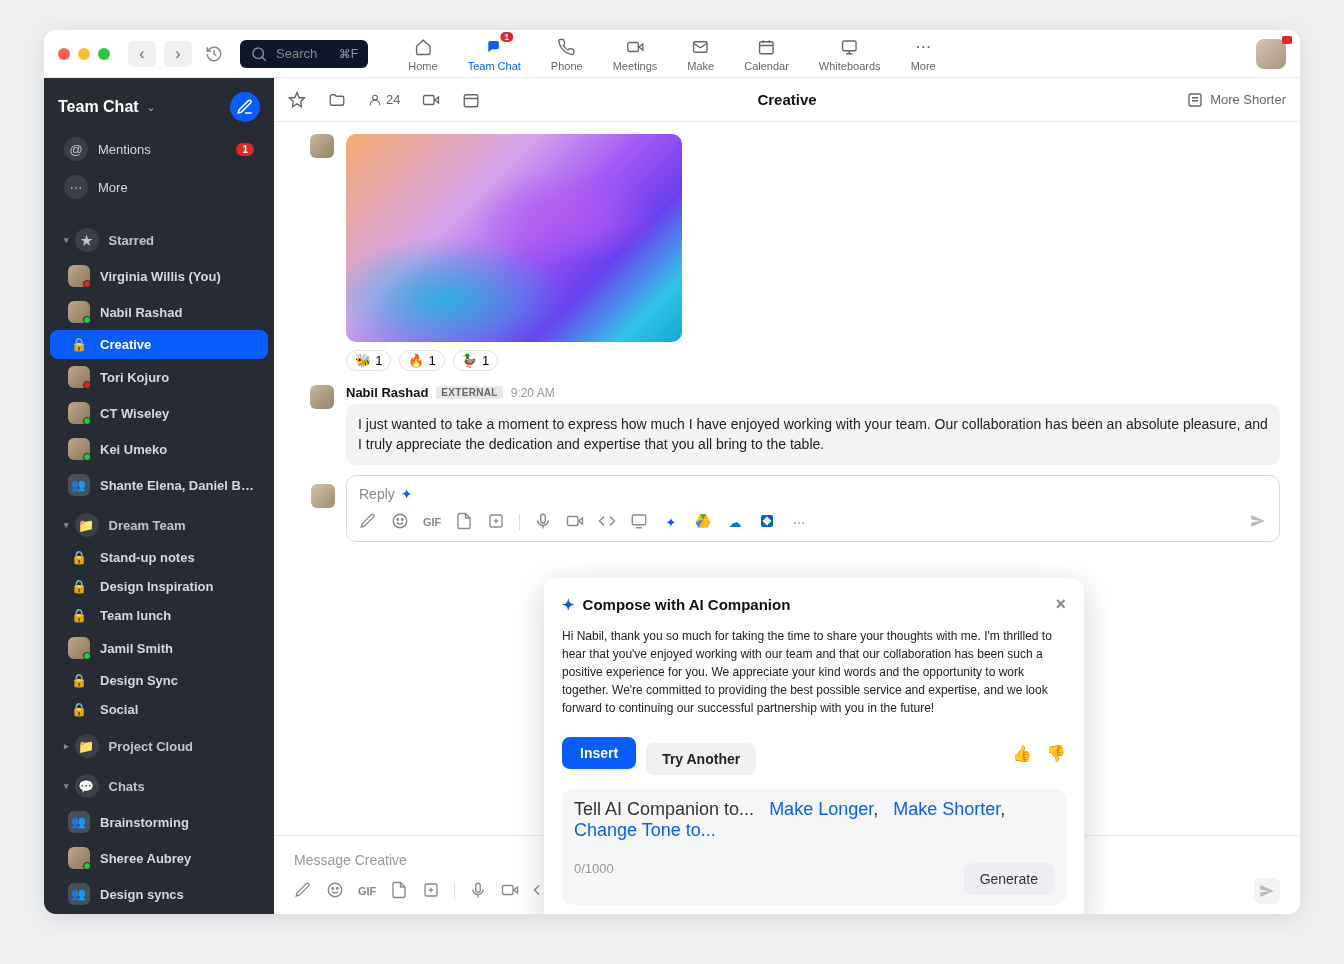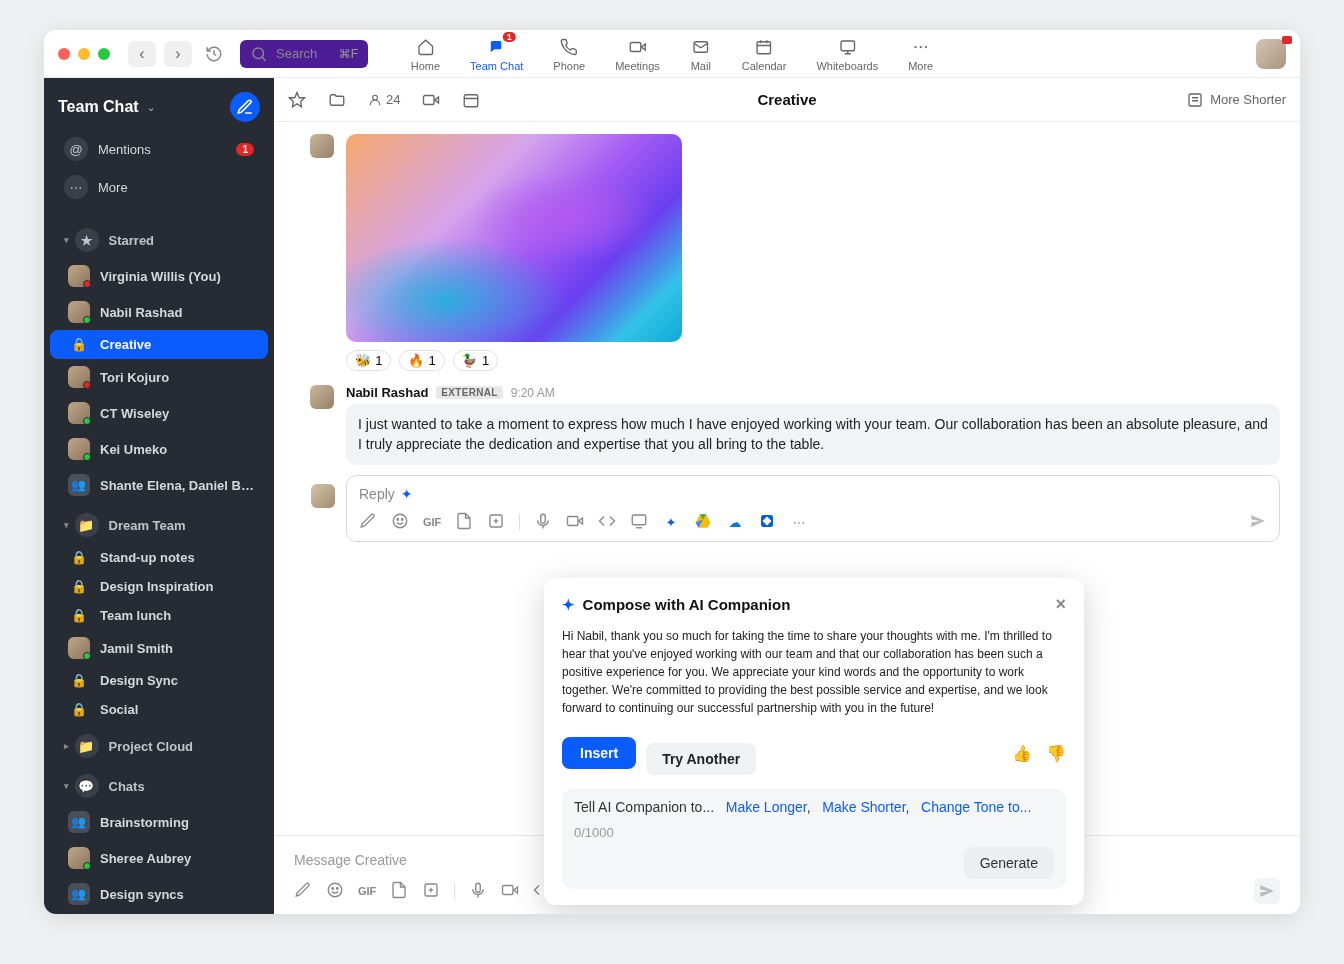--- a/index.html
+++ b/index.html
@@ -7,21 +7,21 @@
 .window { width: 1256px; height: 884px; margin: 0 auto; background: #fff; border-radius: 12px; overflow: hidden; display: flex; flex-direction: column; box-shadow: 0 4px 24px rgba(0,0,0,0.1); position: relative; }
 .titlebar { height: 48px; display: flex; align-items: center; padding: 0 14px; background: #fff; border-bottom: 1px solid #eaeaea; position: relative; }
 .traffic { display: flex; gap: 8px; }
 .traffic span { width: 12px; height: 12px; border-radius: 50%; display: block; }
 .traffic .r { background: #ff5f57; }
 .traffic .y { background: #febc2e; }
 .traffic .g { background: #28c840; }
 .navbtns { display: flex; gap: 8px; margin-left: 18px; }
 .navbtn { width: 28px; height: 26px; border-radius: 6px; background: #f0f0f0; display: flex; align-items: center; justify-content: center; color: #6b6b6b; cursor: pointer; font-size: 16px; }
 .history { width: 28px; height: 26px; margin-left: 8px; display: flex; align-items: center; justify-content: center; color: #888; cursor: pointer; }
-.search { margin-left: 12px; height: 28px; width: 128px; background: #4c1d95; border-radius: 6px; display: flex; align-items: center; padding: 0 10px; gap: 8px; color: #888; font-size: 13px; }
+.search { margin-left: 12px; height: 28px; width: 128px; background: #0f172a; border-radius: 6px; display: flex; align-items: center; padding: 0 10px; gap: 8px; color: #888; font-size: 13px; }
 .search .kbd { margin-left: auto; font-size: 12px; color: #999; }
 .tabs { position: absolute; left: 50%; transform: translateX(-50%); display: flex; gap: 30px; }
 .tab { display: flex; flex-direction: column; align-items: center; gap: 2px; font-size: 11px; color: #666; cursor: pointer; position: relative; }
 .tab.active { color: #0b5cff; }
 .tab .ico { width: 22px; height: 22px; display: flex; align-items: center; justify-content: center; position: relative; }
 .tab .badge { position: absolute; top: -4px; right: -8px; background: #e02828; color: #fff; font-size: 9px; font-weight: 700; padding: 0 4px; border-radius: 8px; }
 .avatar-tr { margin-left: auto; width: 30px; height: 30px; border-radius: 8px; background: linear-gradient(135deg,#d4c5b2,#a89580); position: relative; }
 .avatar-tr::after { content:''; position:absolute; top:-3px; right:-6px; width:10px; height:8px; background:#e02828; border-radius:2px; }
 .body { flex: 1; display: flex; min-height: 0; }
 .sidebar { width: 230px; background: #262b34; color: #d5d8dd; display: flex; flex-direction: column; font-size: 13px; overflow-y: auto; }
@@ -74,23 +74,23 @@
 .ai-head { display:flex; align-items:center; gap:8px; font-weight:700; font-size:15px; color:#111; margin-bottom:12px; }
 .ai-head .spark { color:#0b5cff; }
 .ai-close { margin-left:auto; cursor:pointer; color:#888; font-size:18px; }
 .ai-text { font-size:12px; color:#222; line-height:1.5; margin-bottom:14px; }
 .ai-row { display:flex; align-items:center; gap:10px; margin-bottom:14px; }
 .btn-primary { background:#0b5cff; color:#fff; border:none; padding:8px 18px; border-radius:8px; font-size:14px; font-weight:600; cursor:pointer; }
 .btn-sec { background:#f0f1f3; color:#222; border:none; padding:8px 16px; border-radius:8px; font-size:14px; font-weight:600; cursor:pointer;margin-top:12px; }
 .thumbs { margin-left:auto; display:flex; gap:14px; color:#888; font-size:16px; }
 .thumbs span { cursor:pointer; }
 .ai-sugg { background:#f5f6f8; border-radius:10px; padding:10px 12px; }
-.ai-sugg-row1 { font-size:14px; color:#333; margin-bottom:10px; }
+.ai-sugg-row1 { font-size:18px; color:#333; }
 .ai-sugg-row1 .link { color:#0b5cff; cursor:pointer; }
-.ai-sugg-row2 { display:flex; }
+.ai-sugg-row2 { display:flex; align-items:center; }
 .ai-sugg-row2 .cnt { color:#999; font-size:13px; }
 .gen-btn { margin-left:auto; background:#eceef1; border:none; padding:8px 16px; border-radius:8px; font-size:14px; color:#333; cursor:pointer;margin-top:22px; }
 .bottom-comp { border-top:1px solid #eaeaea; padding:10px 20px; }
 .bottom-comp .ph { color:#999; font-size:14px; padding:6px 0 10px; }
 .bottom-tools { display:flex; align-items:center; gap:14px; color:#888; font-size:13px; }
 .bottom-tools .ti { cursor:pointer; width:18px; text-align:center; }
 .bottom-tools .ti.hl { background:#e4f0ff; color:#0b5cff; border-radius:5px; padding:2px 3px; }
 .bottom-tools .sep { width:1px; height:16px; background:#ddd; }
 .bottom-tools .send { margin-left:auto; color:#bbb; background:#f2f3f5; width:26px; height:26px; display:flex; align-items:center; justify-content:center; border-radius:6px; }
 svg { width: 18px; height: 18px; }
@@ -160,21 +160,21 @@
           </div>
         <span>Meetings</span>
       </div>
       <div class="tab">
         <div class="ico">
             <svg viewBox="0 0 24 24" fill="none" stroke="currentColor" stroke-width="1.8">
               <rect x="3" y="5" width="18" height="14" rx="2"></rect>
               <polyline points="3 7 12 13 21 7"></polyline>
             </svg>
           </div>
-        <span>Mail</span>
+        <span>Make</span>
       </div>
       <div class="tab">
         <div class="ico">
             <svg viewBox="0 0 24 24" fill="none" stroke="currentColor" stroke-width="1.8">
               <rect x="3" y="5" width="18" height="16" rx="2"></rect>
               <line x1="3" y1="10" x2="21" y2="10"></line>
               <line x1="8" y1="3" x2="8" y2="7"></line>
               <line x1="16" y1="3" x2="16" y2="7"></line>
             </svg>
           </div>

